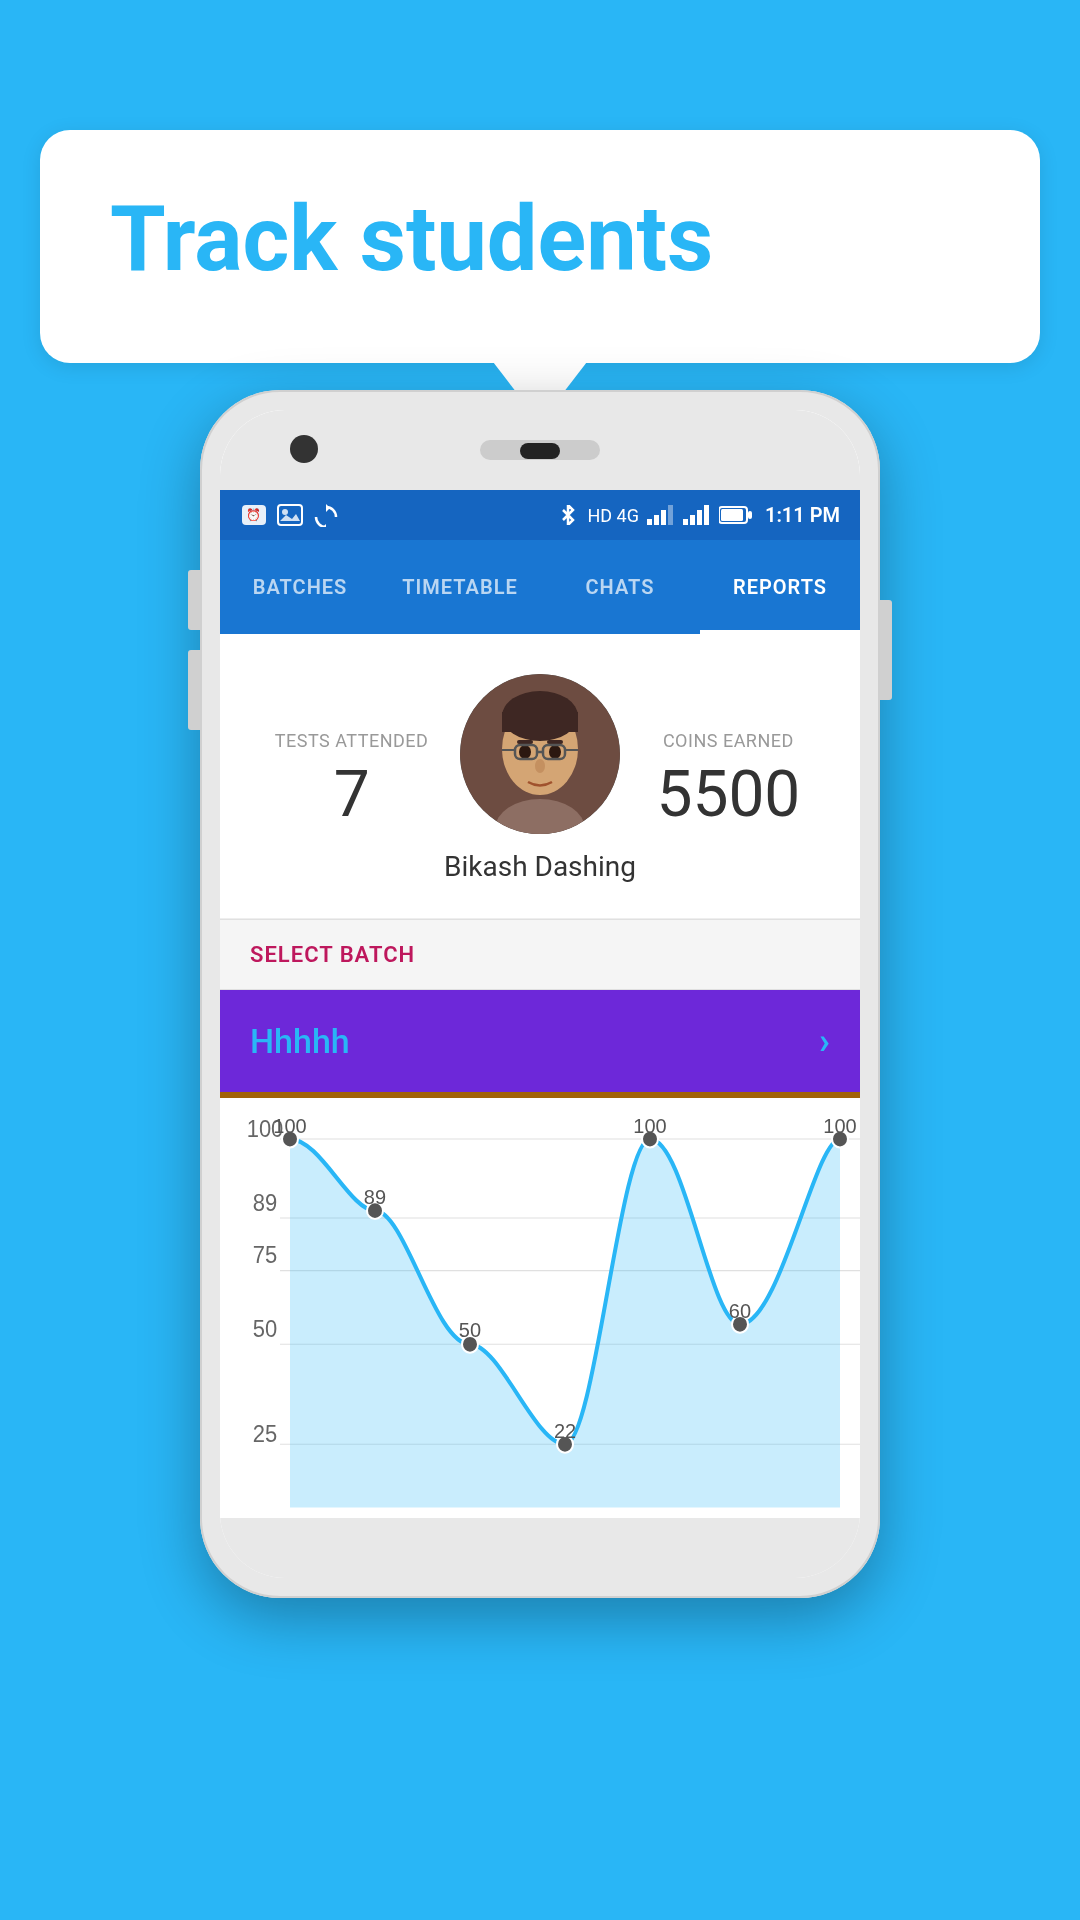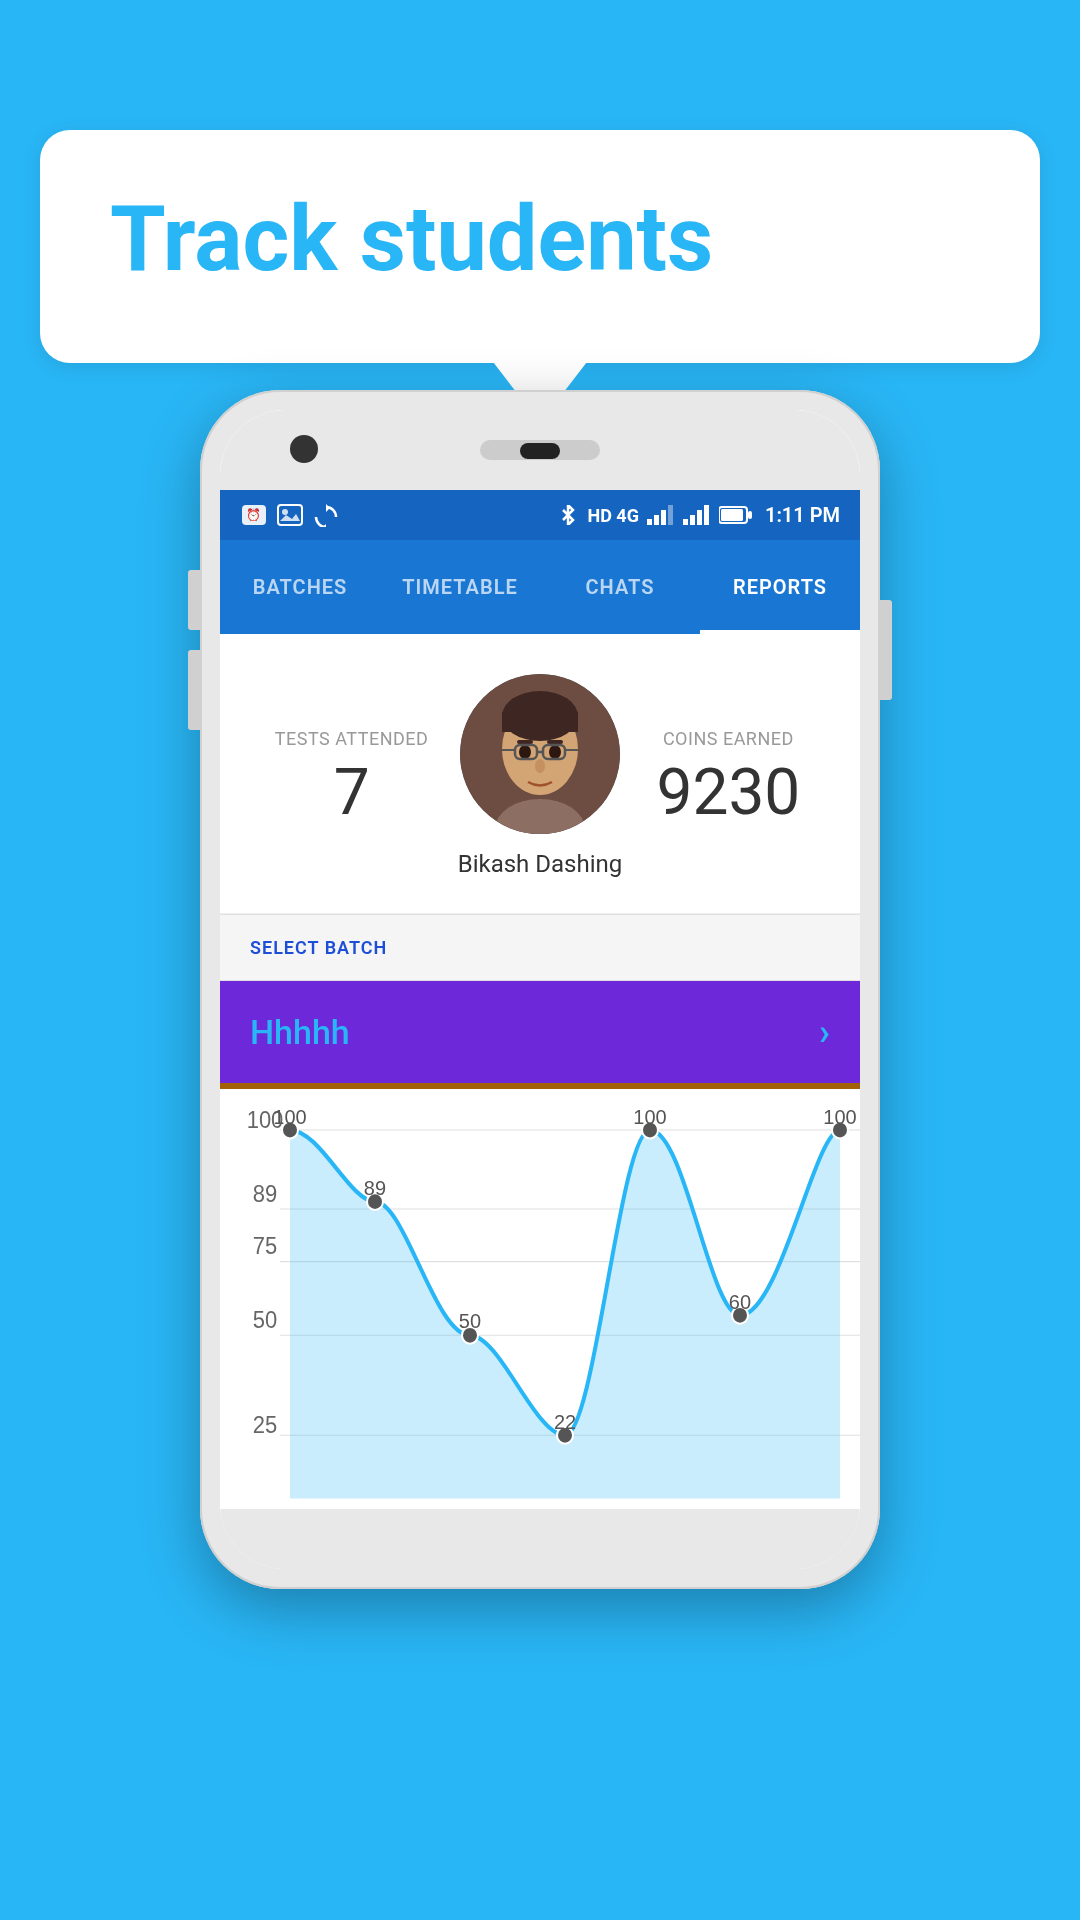--- a/index.html
+++ b/index.html
@@ -260,36 +260,36 @@
       justify-content: center;
     }
 
     
     .avatar-svg {
       width: 160px;
       height: 160px;
     }
 
     .profile-name {
-      font-size: 24px;
+      font-size: 28px;
       color: #333;
       font-weight: 400;
     }
 
     
     .select-batch-header {
       background: #f5f5f5;
       padding: 22px 30px;
       border-top: 1px solid #e0e0e0;
       border-bottom: 1px solid #e0e0e0;
     }
 
     .select-batch-label {
-      font-size: 18px;
-      color: #1d4ed8;
+      font-size: 22px;
+      color: #be185d;
       font-weight: 600;
       letter-spacing: 1px;
     }
 
     
     .batch-item {
       background: #6d28d9;
       padding: 30px 30px;
       display: flex;
       align-items: center;
@@ -369,21 +369,21 @@
             <path d="M14 4 A10 10 0 0 1 24 14" stroke="white" stroke-width="2.5" fill="none"></path>
             <path d="M14 4 L14 1 L18 5 L14 9 L14 6" fill="white"></path>
             <path d="M14 24 A10 10 0 0 1 4 14" stroke="white" stroke-width="2.5" fill="none"></path>
             <path d="M14 24 L14 21 L10 25 L14 29 L14 26" fill="white"></path>
           </svg>
         </div>
         <div class="status-icons-right">
           <svg width="22" height="20" viewBox="0 0 22 20">
             <path d="M6 5 L16 15 L11 20 L11 0 L16 5 L6 15" stroke="white" stroke-width="2.5" fill="none"></path>
           </svg>
-          <span style="color:white;font-size:18px;font-weight:700;">HD 4G</span>
+          <span style="color:white;font-size:18px;font-weight:400;">HD 4G</span>
           <svg width="28" height="20" viewBox="0 0 28 20">
             <rect x="0" y="14" width="5" height="6" fill="white"></rect>
             <rect x="7" y="10" width="5" height="10" fill="white"></rect>
             <rect x="14" y="5" width="5" height="15" fill="white"></rect>
             <rect x="21" y="0" width="5" height="20" fill="white" opacity="0.4"></rect>
           </svg>
           <svg width="28" height="20" viewBox="0 0 28 20">
             <rect x="0" y="14" width="5" height="6" fill="white"></rect>
             <rect x="7" y="10" width="5" height="10" fill="white"></rect>
             <rect x="14" y="5" width="5" height="15" fill="white"></rect>
@@ -449,21 +449,21 @@
                 <line x1="77" y1="78" x2="83" y2="78" stroke="#555" stroke-width="2.5"></line>
                 <line x1="42" y1="76" x2="55" y2="76" stroke="#555" stroke-width="2"></line>
                 <line x1="105" y1="76" x2="118" y2="76" stroke="#555" stroke-width="2"></line>
               </svg>
             </div>
             <div class="profile-name">Bikash Dashing</div>
           </div>
 
           <div class="stat-box">
             <div class="stat-label">COINS EARNED</div>
-            <div class="stat-value">9230</div>
+            <div class="stat-value">5500</div>
           </div>
         </div>
 
         <div class="select-batch-header">
           <span class="select-batch-label">SELECT BATCH</span>
         </div>
 
         <div class="batch-item">
           <span class="batch-name">Hhhhh</span>
           <span class="chevron-right">›</span>

